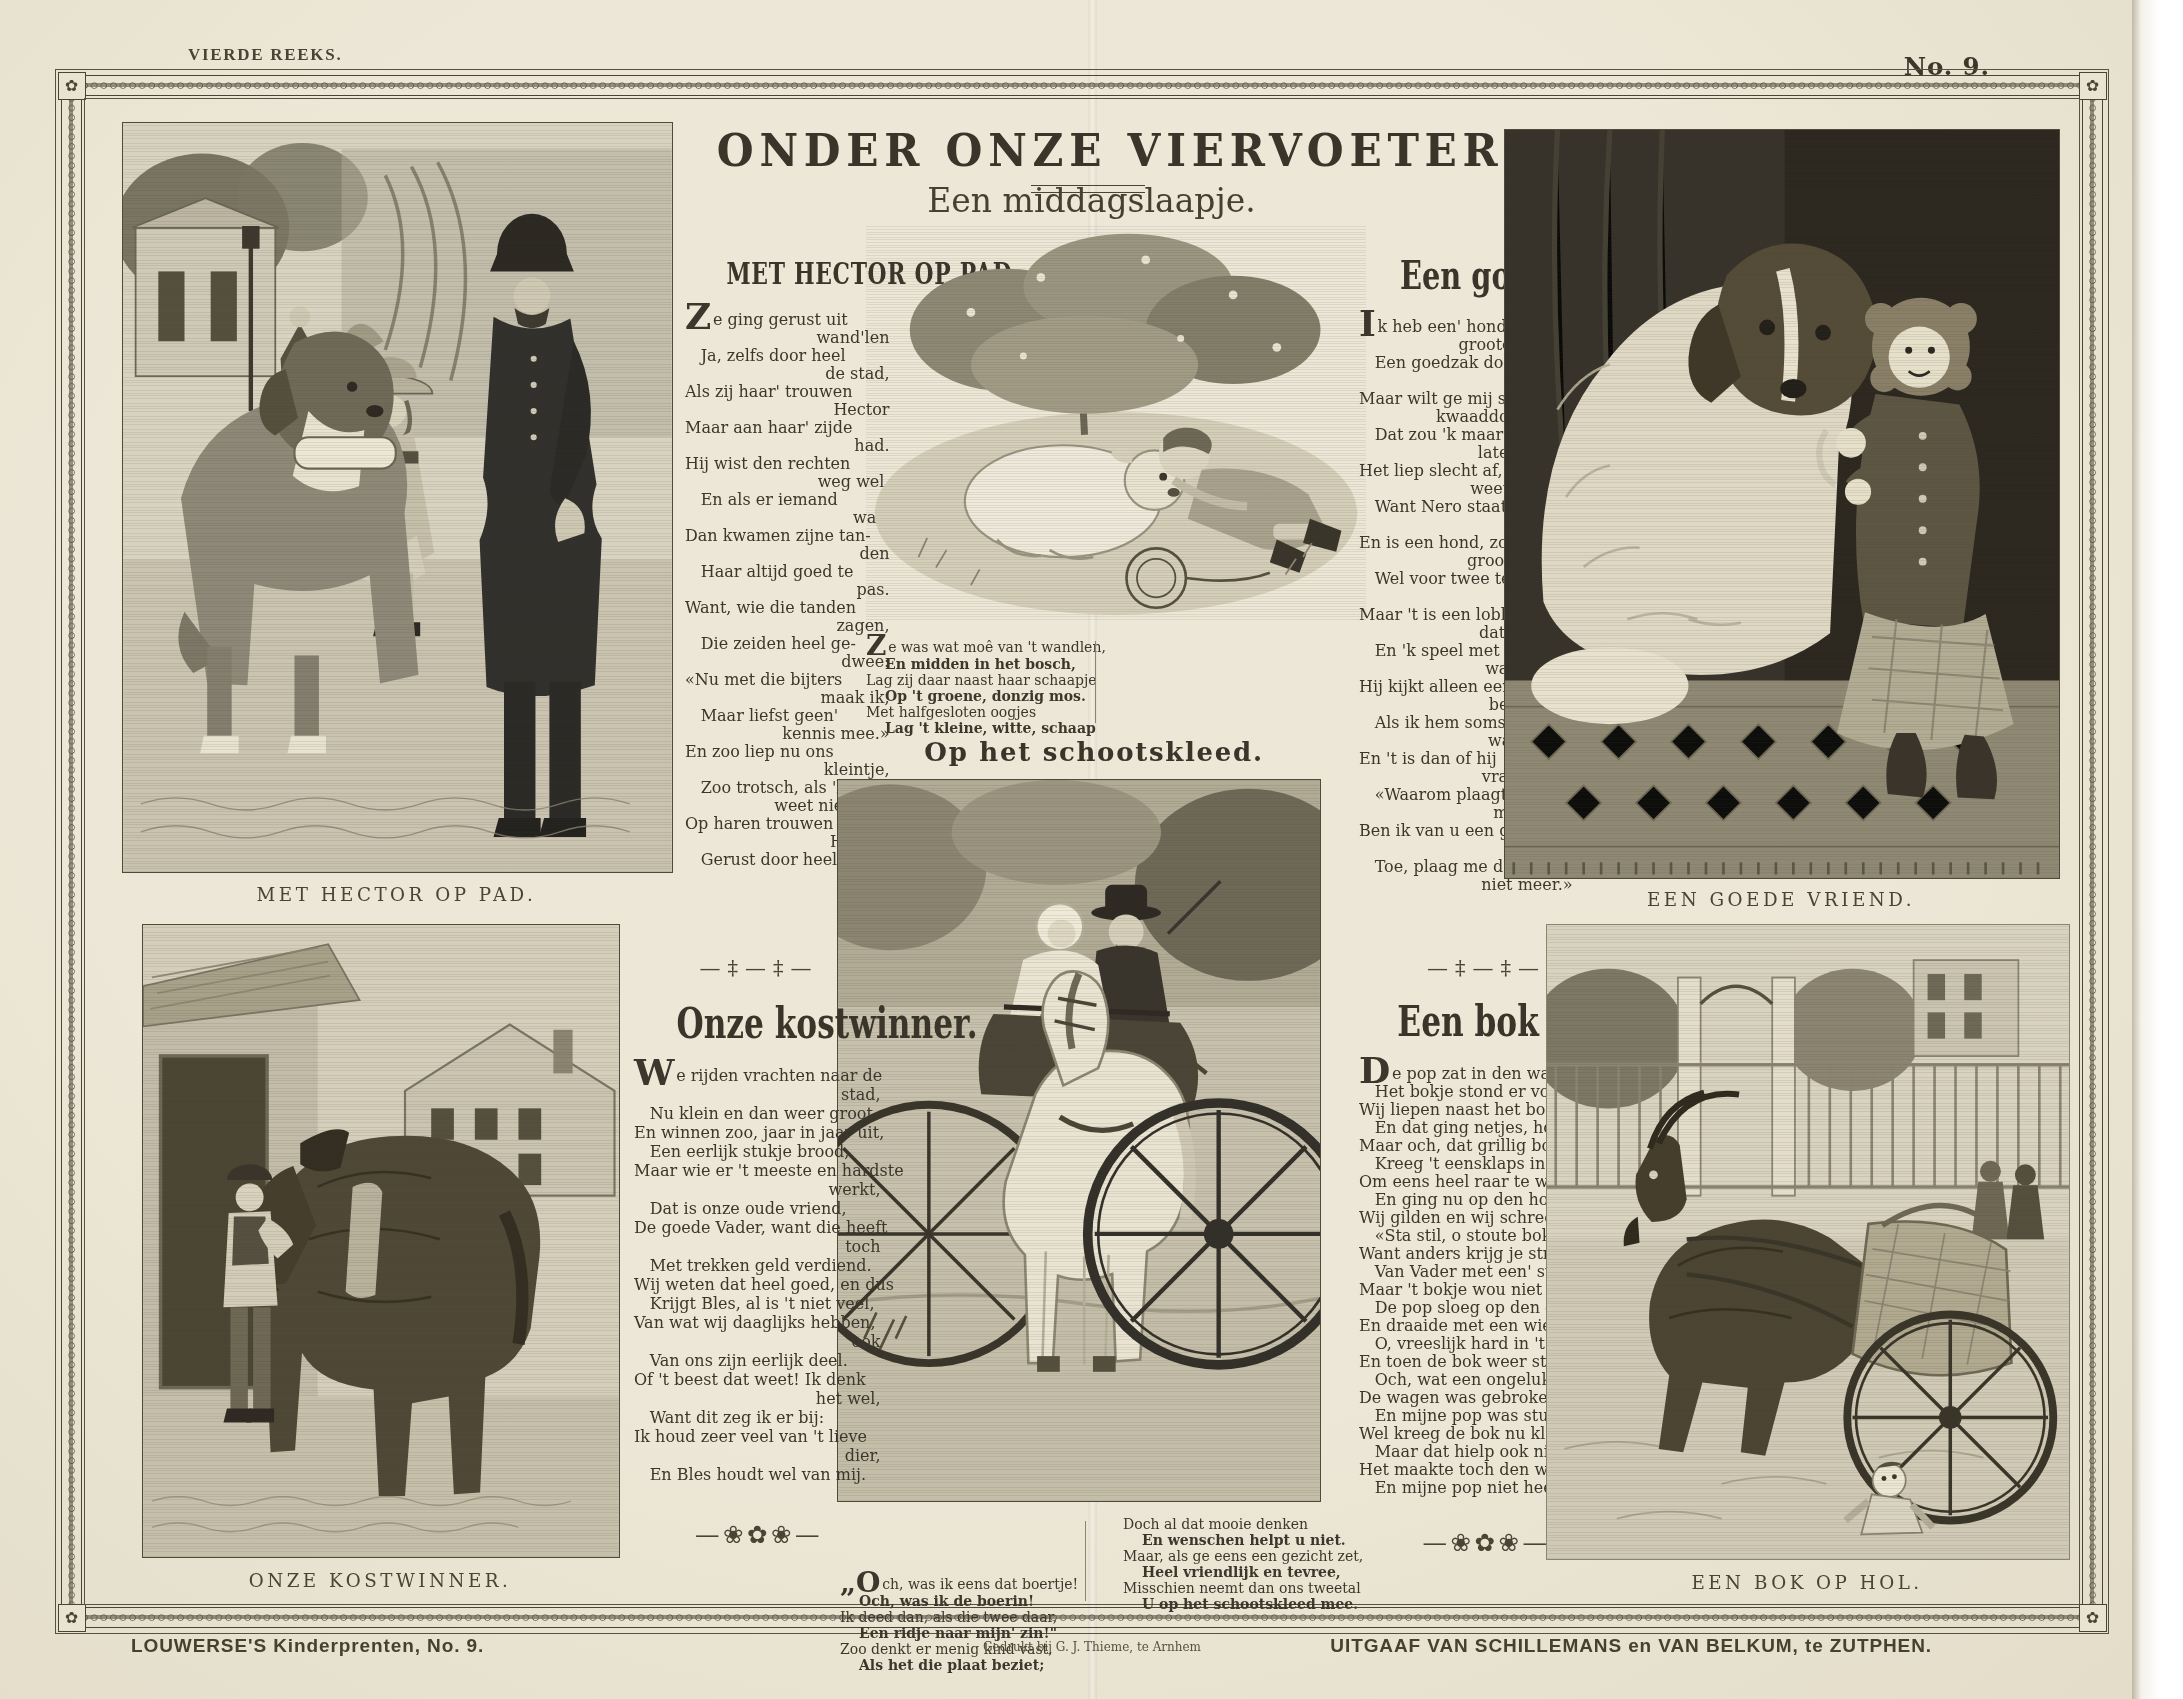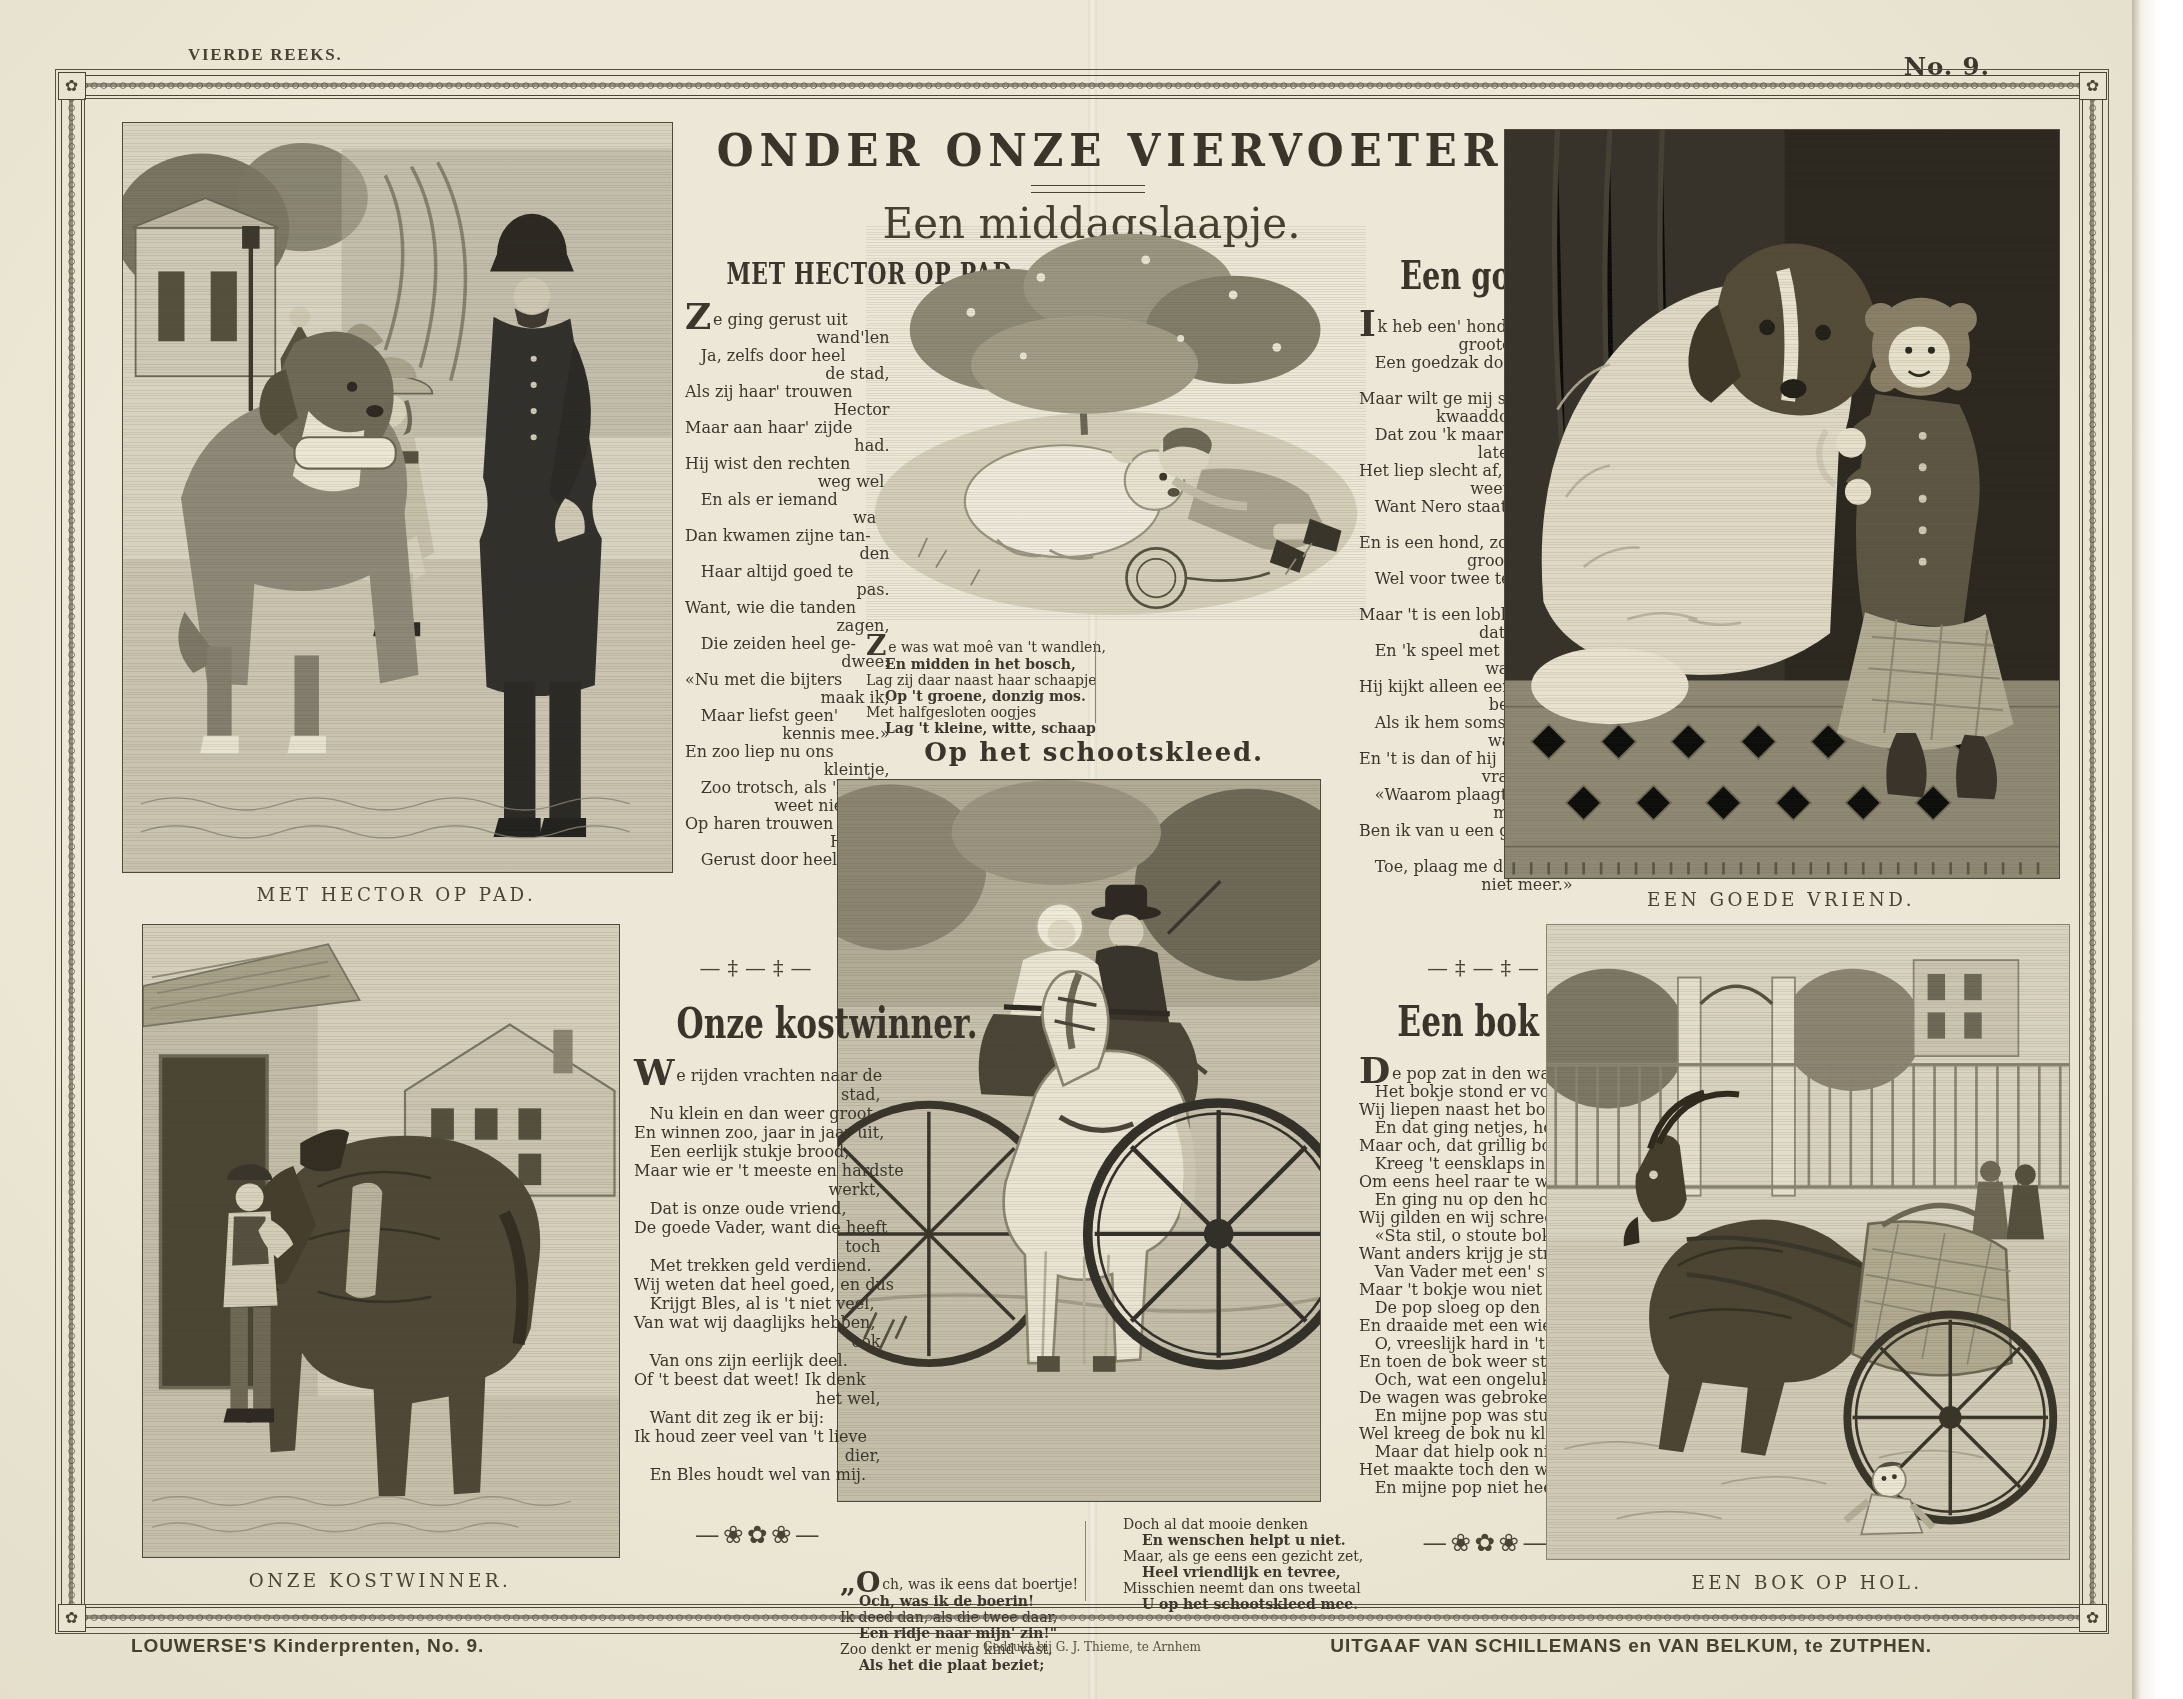--- a/index.html
+++ b/index.html
@@ -42,21 +42,21 @@
     font-weight:bold;font-size:19px;letter-spacing:0.9px;color:#46412f;}
   .footer-center{position:absolute;left:0;width:2184px;top:1640px;text-align:center;font-size:12px;color:#55503f;}
   .footer-right{position:absolute;right:252px;top:1635px;font-family:"Liberation Sans",sans-serif;
     font-weight:bold;font-size:19px;letter-spacing:0.9px;color:#46412f;}
   
   .main-title{position:absolute;left:690px;top:124px;width:804px;text-align:center;
     font-weight:bold;font-size:45px;letter-spacing:6.1px;color:#3a352a;white-space:nowrap;}
   .main-title>span{display:inline-block;transform:scaleX(.94);}
   .title-rule{position:absolute;left:1031px;top:185px;width:114px;height:6.1px;
     border-top:1.7px solid #4a4437;border-bottom:1.3px solid #4a4437;}
-  .subtitle{position:absolute;left:777px;top:199px;width:629px;text-align:center;font-size:42px;color:#45402f;}
+  .subtitle{position:absolute;left:777px;top:181px;width:629px;text-align:center;font-size:33px;color:#45402f;}
   .section-title{position:absolute;left:823px;top:737px;width:542px;text-align:center;
     font-weight:bold;font-size:26px;letter-spacing:1.7px;color:#3a352a;}
   
   .engraving{position:absolute;overflow:hidden;background:#d9d4c2;}
   .engraving svg{display:block;width:100%;height:100%;}
   .engraving::after{content:"";position:absolute;inset:0;pointer-events:none;
     background-image:repeating-linear-gradient(0deg, rgba(62,57,46,.10) 0 0.9px, rgba(62,57,46,0) 0.9px 2.6px);}
   .framed{border:1.7px solid #4f4a39;}
   .caption{position:absolute;text-align:center;font-size:18.3px;letter-spacing:3.5px;color:#4a4437;white-space:nowrap;}
   

